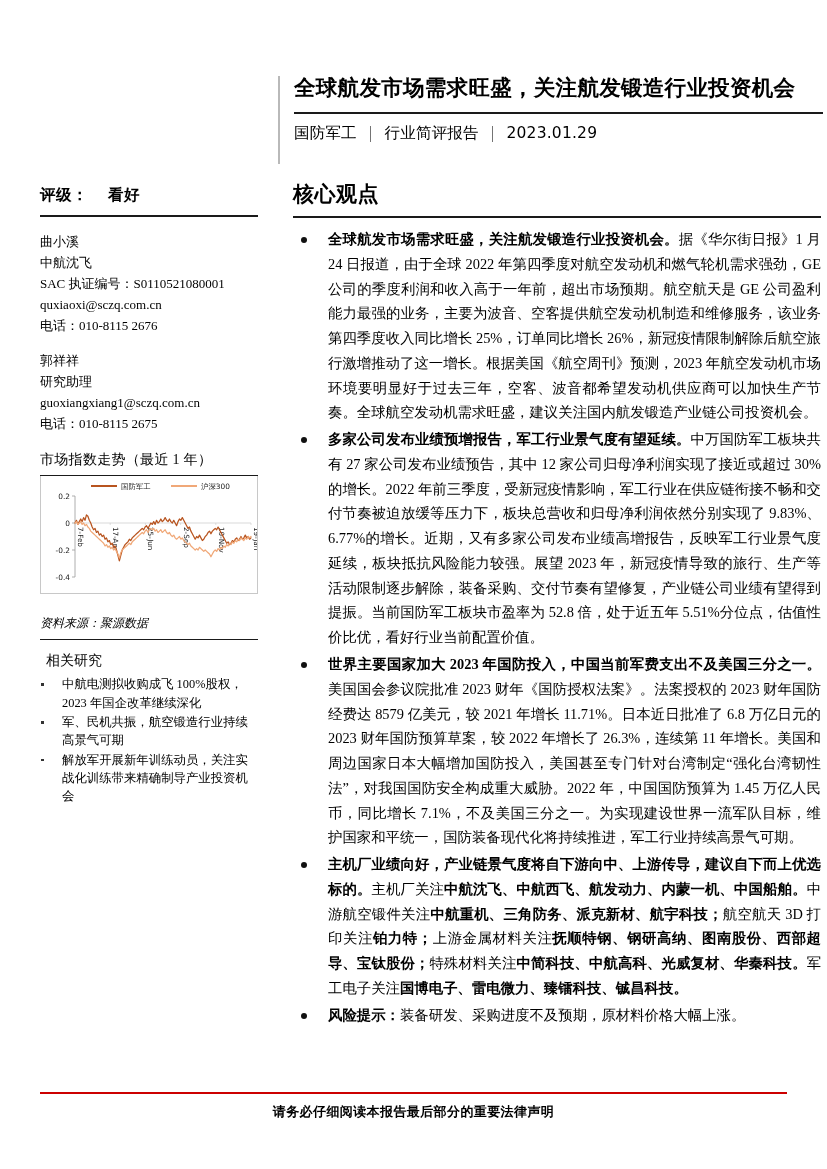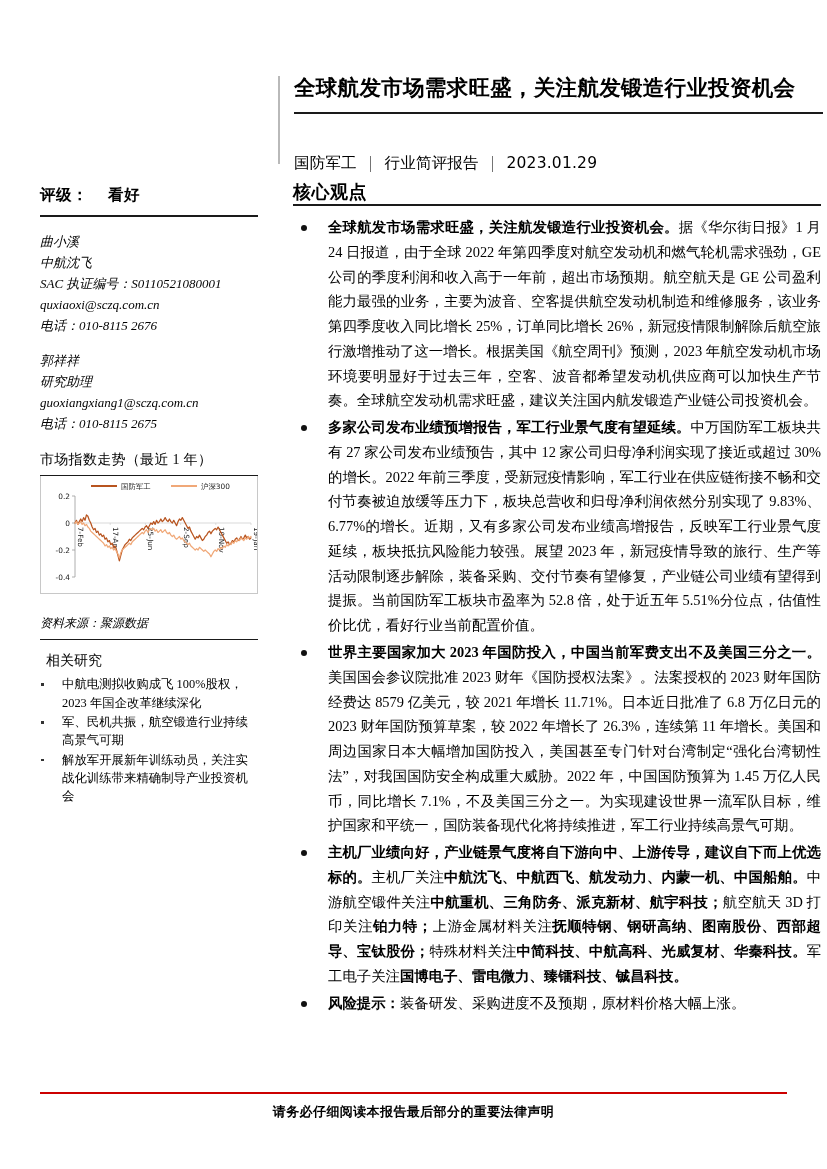--- a/index.html
+++ b/index.html
@@ -38,42 +38,41 @@
     margin-left: 16px;
     border-bottom: 2.2px solid #1a1a1a;
     width: 529px;
   }
   .subline {
     padding-left: 16px;
     padding-top: 9px;
     font-size: 15.5px;
     font-family: "DejaVu Sans", "Liberation Sans", sans-serif;
     letter-spacing: .2px;
-    margin-top: 30px;
   }
   .subline .sep { padding: 0 6px; color:#444; font-weight:300; }
 
   
   .left {
     position:absolute;
     left: 40px; top: 183px; width: 218px;
     font-size: 13px;
     line-height: 1.62;
   }
   .rating-row {
     font-size: 15.5px;
     font-weight: bold;
     font-family: "DejaVu Sans", "Liberation Sans", sans-serif;
     padding-bottom: 7px;
     letter-spacing:.5px;
   }
   .rating-row .rating-value { padding-left: 20px; }
   .left-rule { border-bottom: 2px solid #1a1a1a; width:218px; margin-bottom: 14px; }
 
-  .analyst-block { margin-bottom: 14px; font-style: italic; }
+  .analyst-block { margin-bottom: 14px; }
   .analyst-block div { white-space: nowrap; }
 
   .chart-heading {
     font-size: 14px;
     margin-top: 4px;
     margin-bottom: 4px;
     letter-spacing: .3px;
   }
   .chart-rule { border-bottom: 1.6px solid #1a1a1a; width:218px; }
 
@@ -115,24 +114,25 @@
     position:absolute; left:1px; top:8px;
     width:2.5px; height:2.5px; background:#333;
   }
 
   
   .main {
     position:absolute;
     left: 293px; top: 180px; width: 528px;
   }
   .main-heading {
-    font-size: 18px;
+    font-size: 21px;
     font-weight: bold;
     font-family: Liberation Sans, sans-serif;
     letter-spacing: .5px;
+    padding-bottom: 8px;
   }
   .main-rule { border-bottom: 2.2px solid #1a1a1a; width:528px; margin-bottom: 9px; }
 
   ul.points { list-style:none; margin:0; padding:0; }
   ul.points > li {
     position: relative;
     padding-left: 35px;
     margin-bottom: 2px;
     font-size: 14.4px;
     line-height: 1.72;

